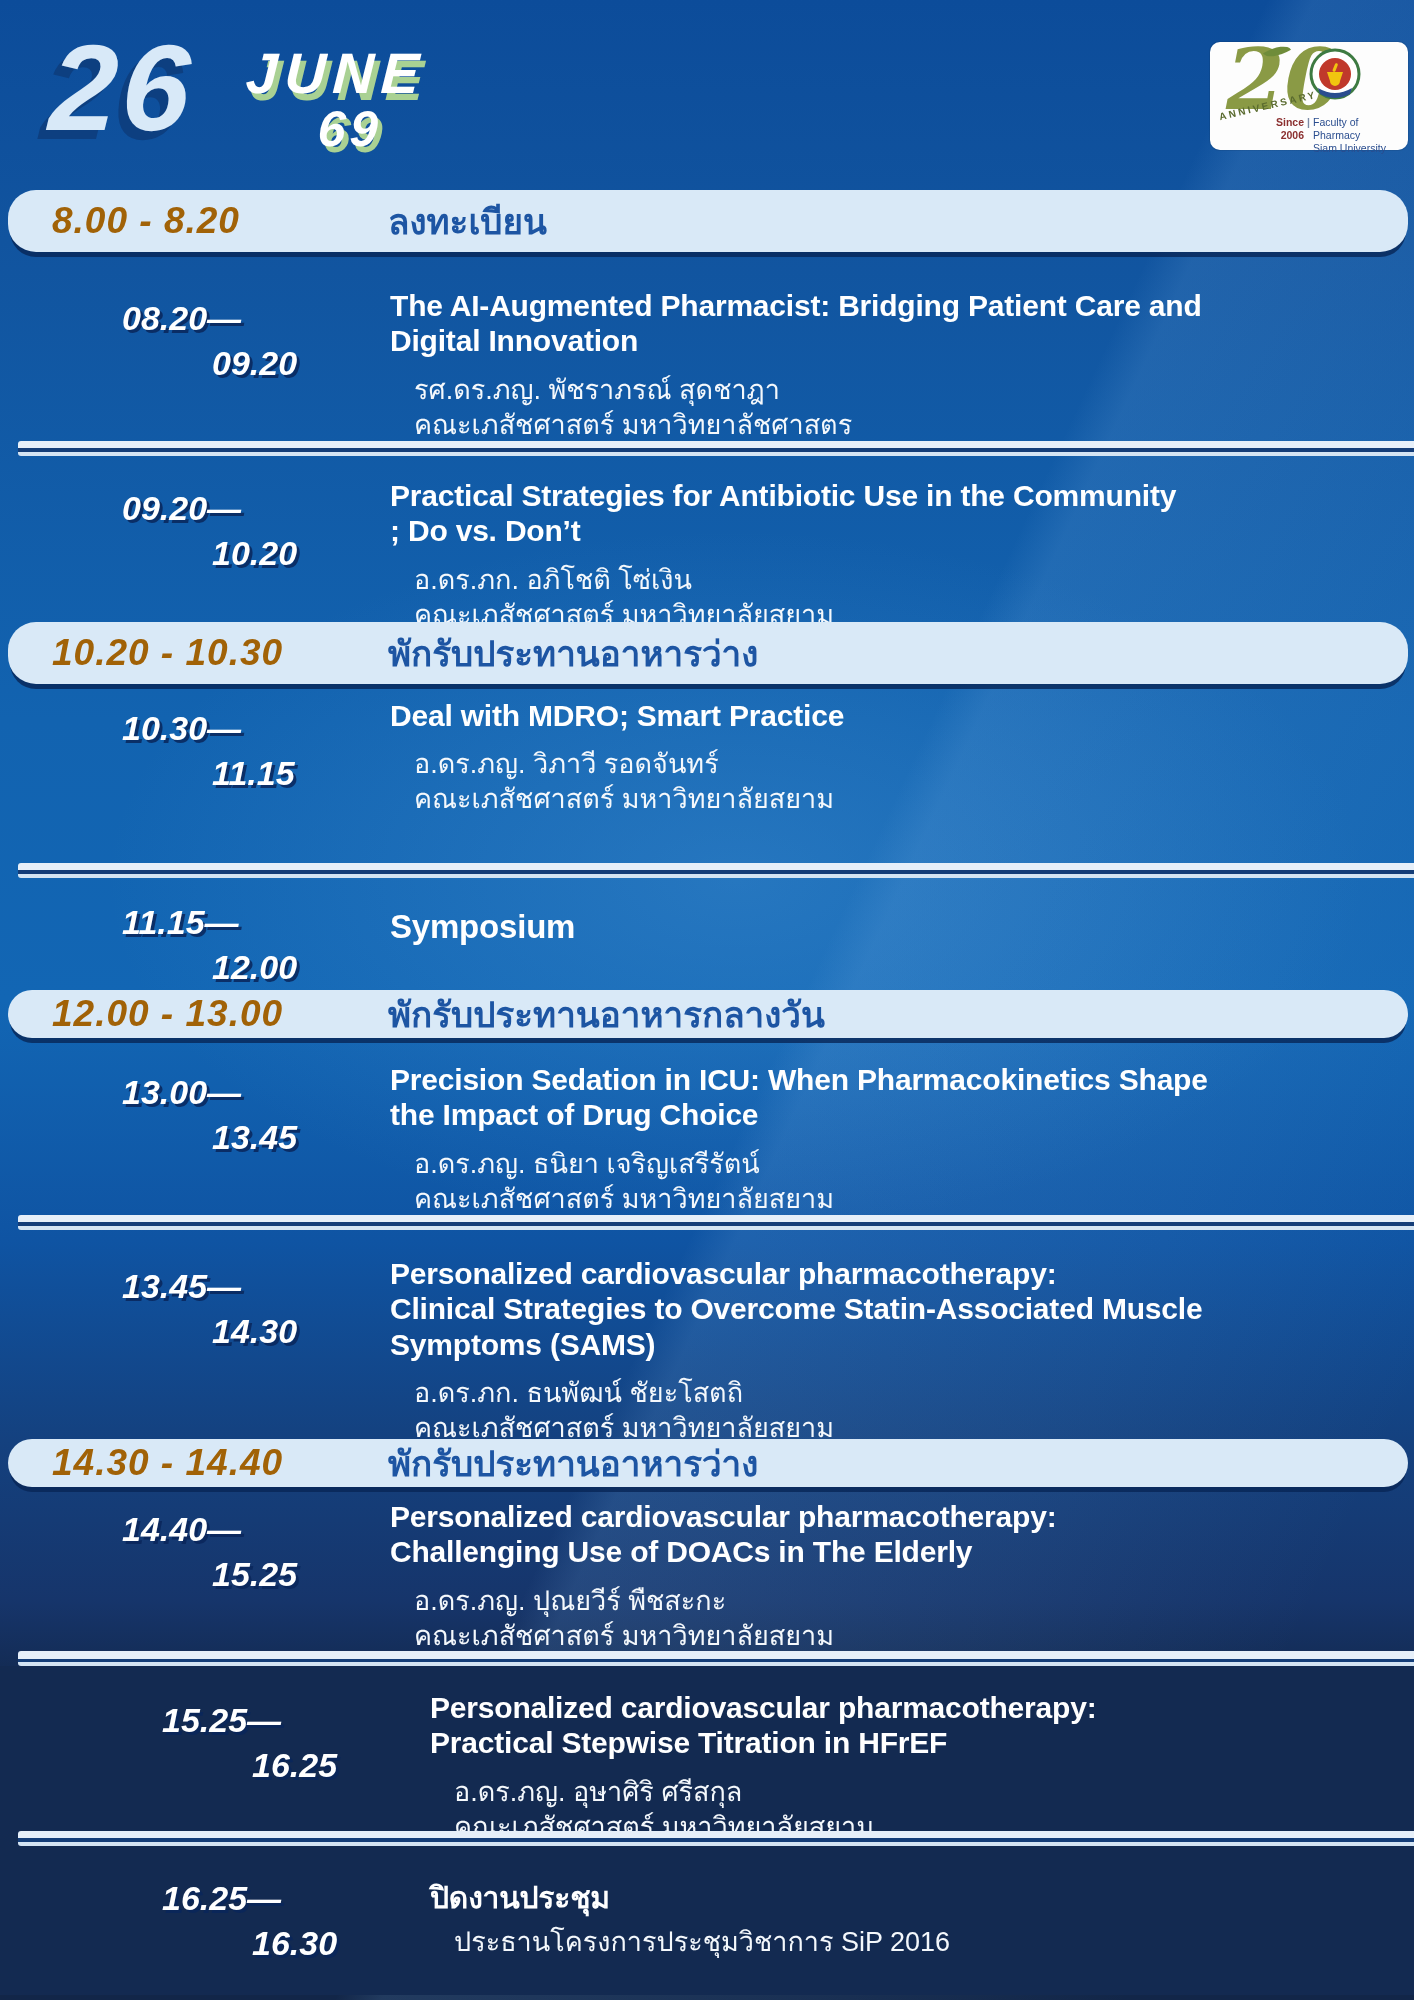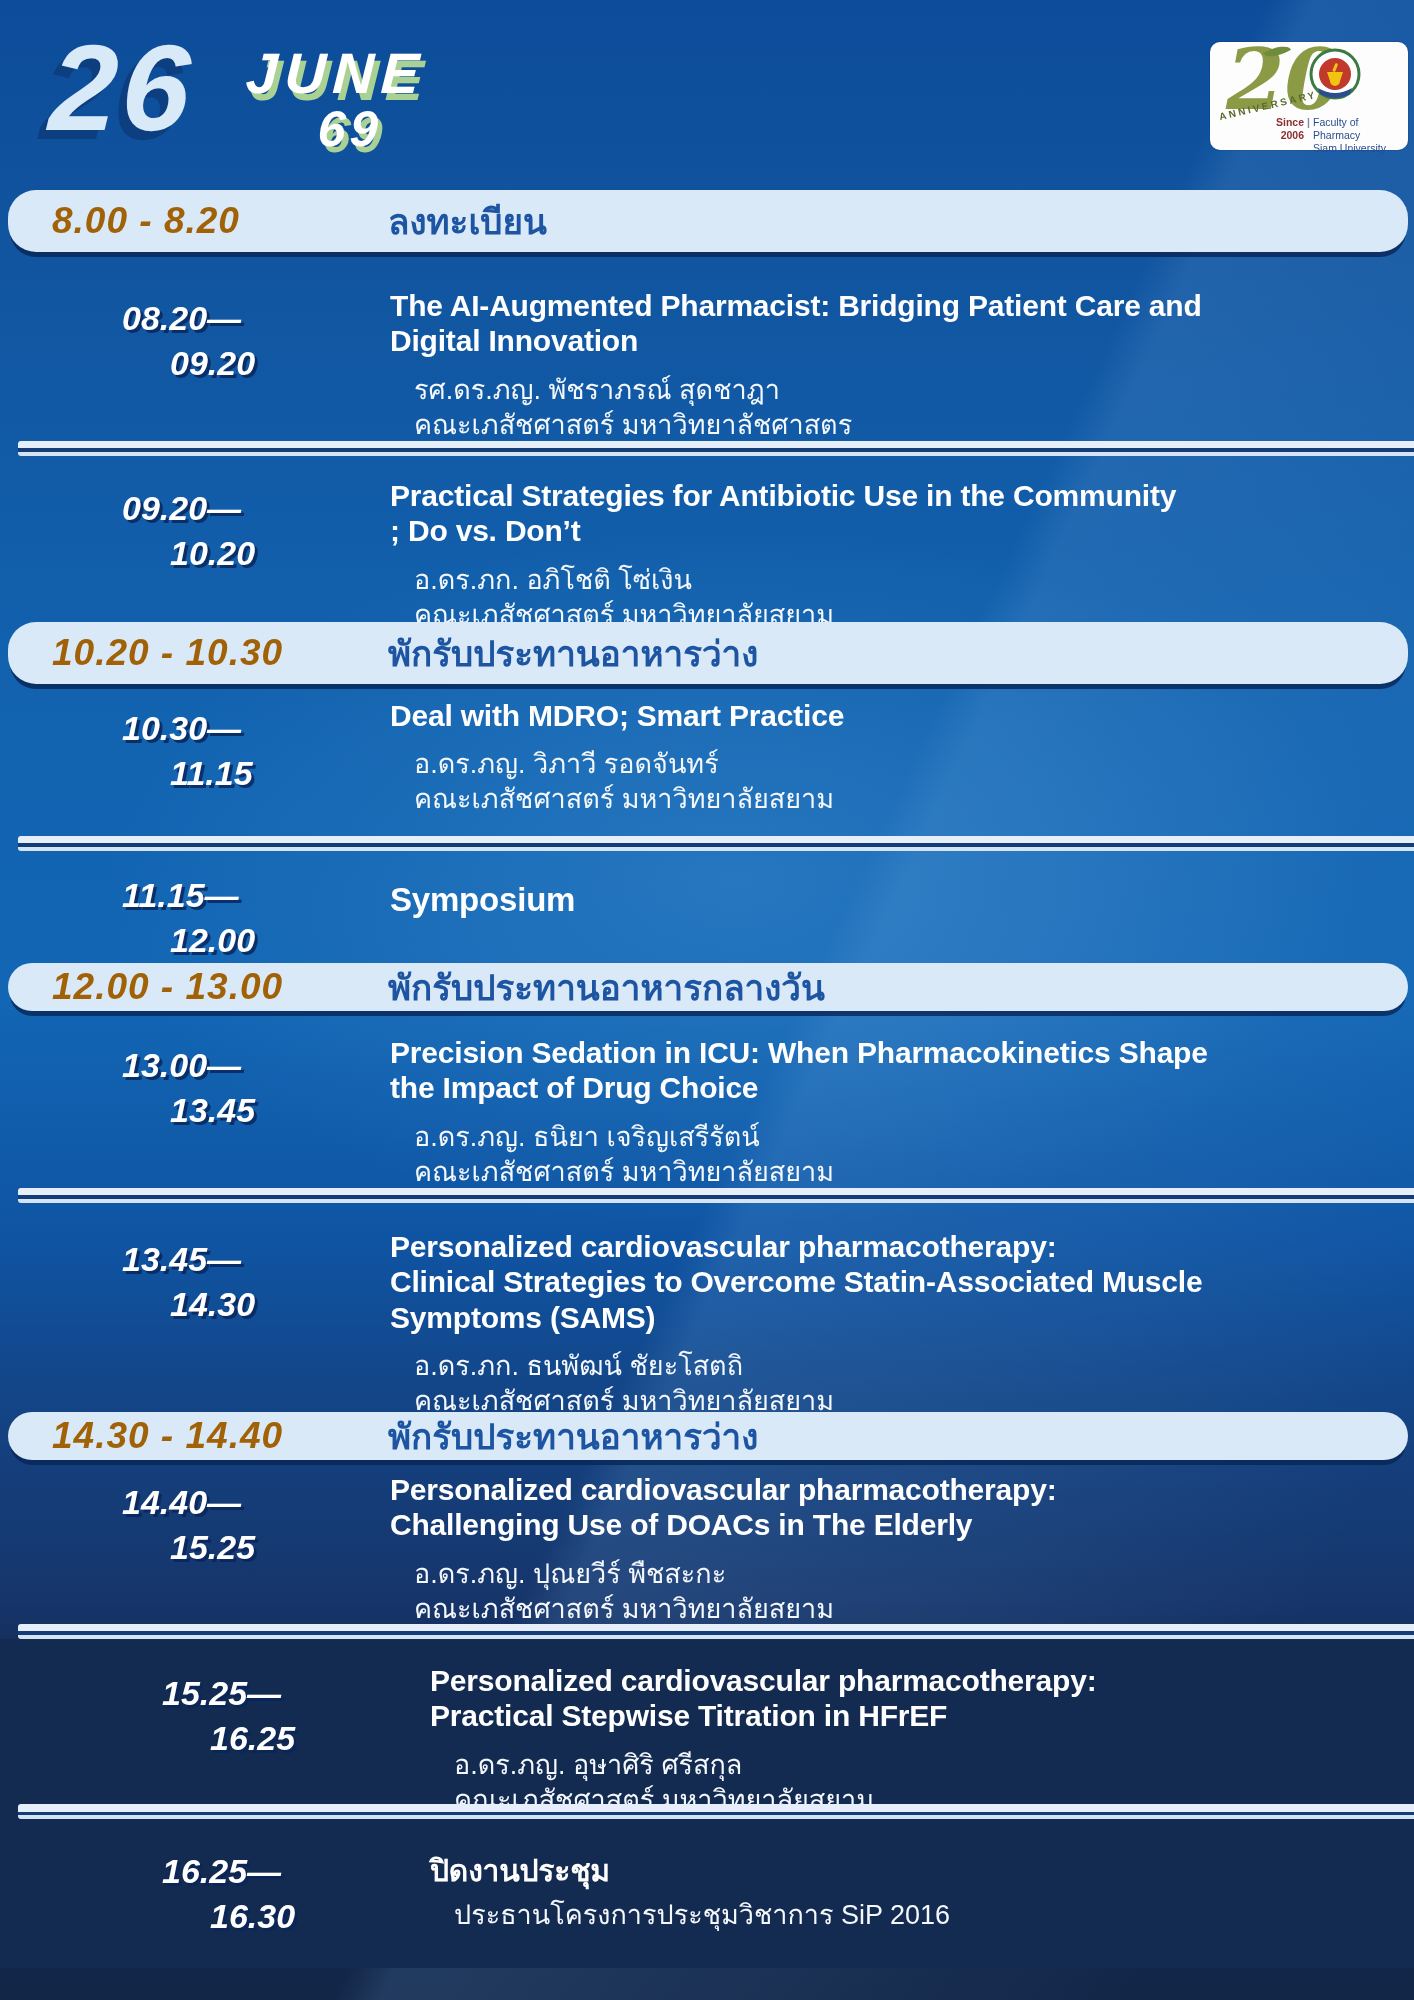--- a/index.html
+++ b/index.html
@@ -52,21 +52,21 @@
   }
   .banner-time { width:380px; padding-left:44px; font-style:italic; font-weight:bold;
                  font-size:37px; letter-spacing:1px; color:#a16207; }
   .banner-label { flex:1; padding-right:80px; font-weight:bold;
                   font-size:35px; color:#1d55a3; }
   .session { position:relative; display:flex; }
   .session.dark { background:#132a51;padding-left:40px; }
   .s-time { width:300px; padding-left:122px; padding-top:calc(var(--pt) + 8px);
             color:#ffffff; font-style:italic; font-weight:bold; font-size:34px;
             line-height:1.32; text-shadow:3px 3px 0 rgba(9,38,90,0.85); white-space:nowrap; }
-  .s-time .t2 { margin-left:48px; }
+  .s-time .t2 { margin-left:90px; }
   .s-body { flex:1; padding-left:90px; padding-top:var(--pt); padding-right:40px; }
   .s-title { color:#ffffff; font-weight:bold; font-size:30px; line-height:1.18;
              letter-spacing:-0.2px; white-space:pre-line; }
   .s-people { margin-top:14px; margin-left:24px; color:#f4f8fc; font-size:27px; line-height:1.3; }
   .divider { position:absolute; bottom:0; left:18px; right:0; height:15px; border-radius:3px 0 0 3px;
              background:linear-gradient(180deg,#e6eff9 0 50%, #143d78 50% 72%, #d4e4f3 72% 100%); }
 </style>
 </head>
 <body>
 
@@ -140,21 +140,21 @@
           <div>คณะเภสัชศาสตร์ มหาวิทยาลัยสยาม</div>
         </div>
       </div>
     </div>
 
     <div class="banner-row" style="height:62px">
       <div class="banner-time">10.20 - 10.30</div>
       <div class="banner-label">พักรับประทานอาหารว่าง</div>
     </div>
 
-    <div class="session" style="height:167px; --pt:14px">
+    <div class="session" style="height:194px; --pt:14px">
       <div class="s-time">
         <div class="t1">10.30—</div>
         <div class="t2">11.15</div>
       </div>
       <div class="s-body">
         <div class="s-title">Deal with MDRO; Smart Practice</div>
         <div class="s-people">
           <div>อ.ดร.ภญ. วิภาวี รอดจันทร์</div>
           <div>คณะเภสัชศาสตร์ มหาวิทยาลัยสยาม</div>
         </div>

